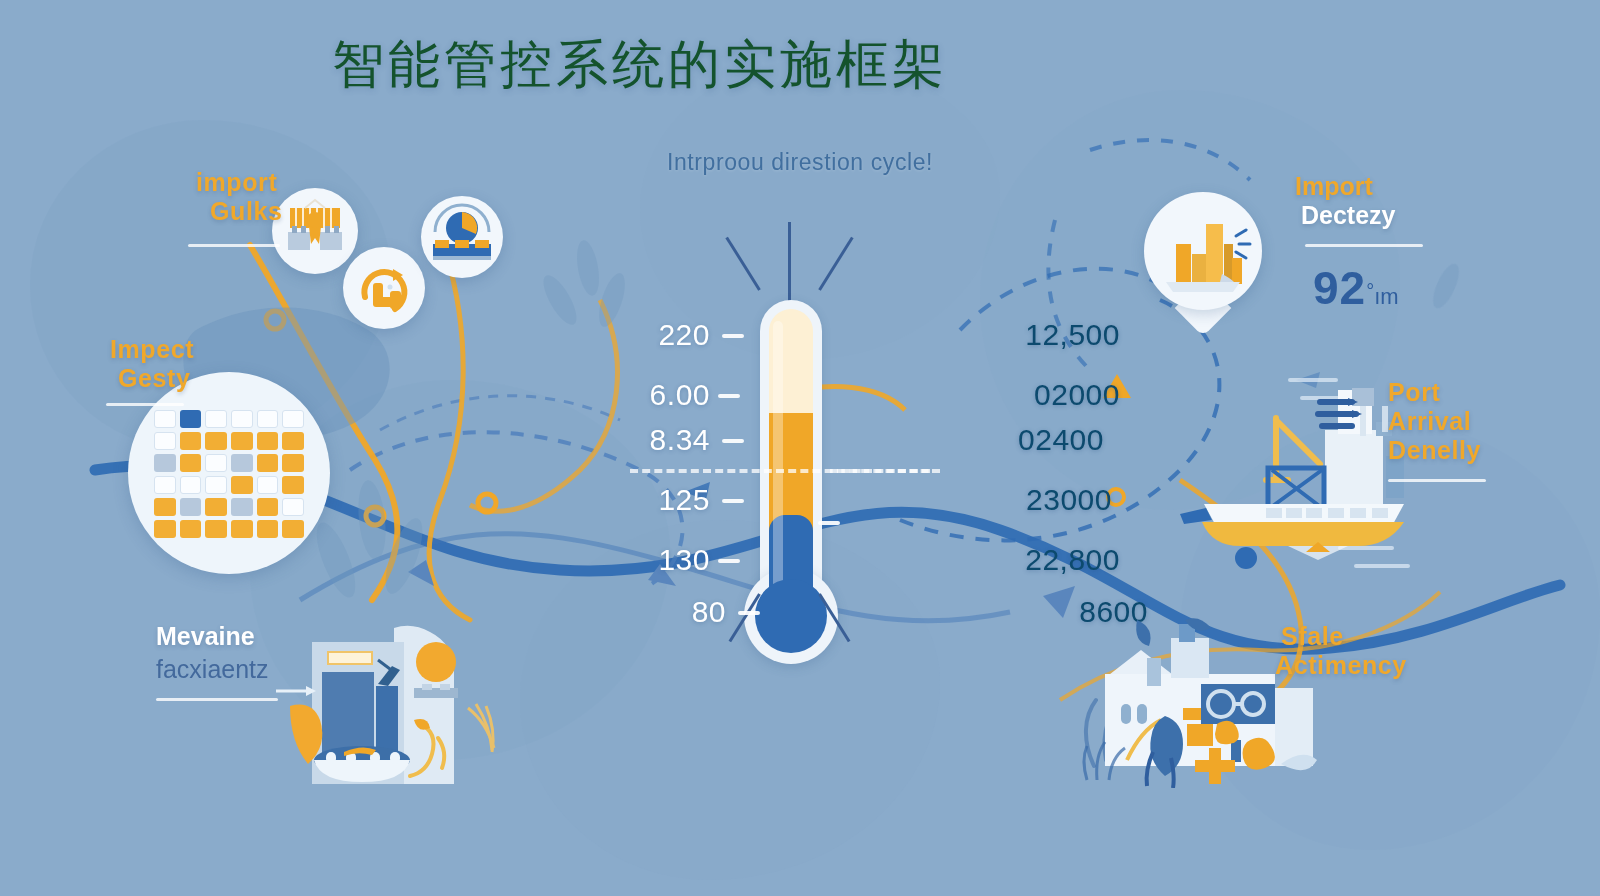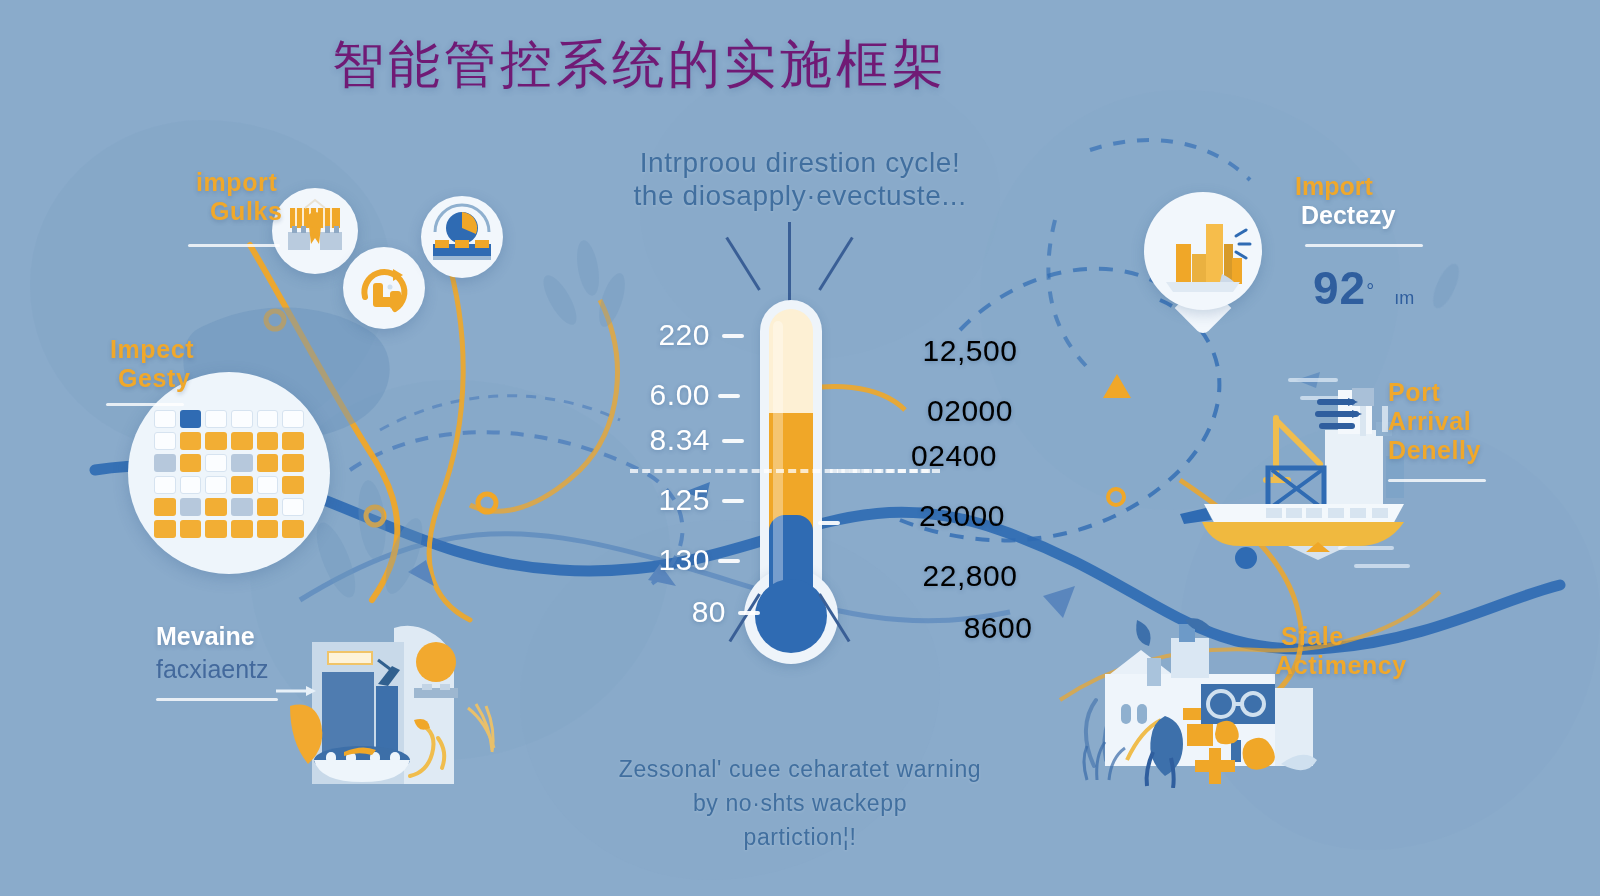--- a/index.html
+++ b/index.html
@@ -22,29 +22,29 @@
   .bg3 { left: 980px; top: 90px;   width: 420px; height: 420px; background: #84a8c8; opacity:.22; }
   .bg4 { left: 1180px;top: 420px;  width: 420px; height: 430px; background: #82a6c7; opacity:.20; }
   .bg5 { left: 520px; top: 520px;  width: 420px; height: 360px; background: #83a7c7; opacity:.18; }
   .bg6 { left: 640px; top: 60px;   width: 360px; height: 300px; background: #86aac9; opacity:.20; }
 
   
   #title {
     position: absolute; left: 0; top: 30px; width: 1280px;
     text-align: center;
     font-size: 52px; letter-spacing: 4px;
-    color: #701a75;
+    color: #14532d;
     text-shadow: 0 2px 6px rgba(40,80,130,.25);
   }
 
   
   .centertext {
     position: absolute; width: 560px; left: 520px;
     text-align: center; color: #416f9f;
-    font-size: 28px; line-height: 33px;
+    font-size: 23px; line-height: 33px;
     letter-spacing: .6px;
     text-shadow: 0 1px 3px rgba(255,255,255,.18);
   }
   #lede { top: 146px; }
   #caption { top: 752px; font-size: 23px; line-height: 34px; }
 
   
   #thermo { position: absolute; left: 738px; top: 222px; width: 104px; height: 456px; }
   .th-stem-line { position:absolute; left:50px; top:0; width:3px; height:86px; background:#3a5f96; }
   .th-v-l, .th-v-r { position:absolute; top:6px; width:3px; height:62px; background:#3a5f96; }
@@ -79,24 +79,23 @@
   .th-bottom-v-r { left: 80px; transform: rotate(-32deg); transform-origin: top center; }
 
   
   .scale-row { position:absolute; width: 300px; height: 36px; }
   .scale-left {
     position:absolute; right:0; top:0; width:300px; text-align:right;
     color:#ffffff; font-size:30px; letter-spacing:.5px;
     text-shadow: 0 1px 4px rgba(40,80,130,.35);
   }
   .scale-right {
-    position:absolute; left:0; top:0; width:300px; text-align:center;
-    color:#000000; font-size:30px; letter-spacing:.5px;
+    position:absolute; left:0; top:0; width:300px; text-align:right;
+    color:#0c4a6e; font-size:30px; letter-spacing:.5px;
     text-shadow: 0 1px 4px rgba(40,80,130,.35);
-    margin-top: 16px;
   }
   .tick { position:absolute; width:22px; height:4px; background:#ffffff; border-radius:2px; opacity:.92; }
 
   
   #divider {
     position:absolute; left:630px; top:469px; width:300px; height:0;
     border-top: 4px dashed rgba(255,255,255,.75);
   }
   #divider2 {
     position:absolute; left:830px; top:469px; width:110px; height:0;
@@ -220,28 +219,22 @@
       <path d="M1106,760 C1100,730 1112,708 1126,694"></path>
       <path d="M1120,762 C1126,730 1146,712 1166,706"></path>
       <path d="M1094,766 C1082,740 1084,716 1096,700"></path>
     </g>
   </svg>
 
   <div id="title">智能管控系统的实施框架</div>
 
   <div id="lede" class="centertext">
     <div>Intrproou direstion cycle!</div>
-    <div>the diosapply·evectuste...</div>
-  </div>
-
-  <div id="caption" class="centertext">
-    <div>Zessonal' cuee ceharatet warning</div>
-    <div>by no·shts wackepp</div>
-    <div>partiction¦!</div>
-  </div>
+  </div>
+
 
   <div id="thermo">
     <div class="th-stem-line"></div>
     <div class="th-v-l"></div>
     <div class="th-v-r"></div>
     <div id="th-body">
       <div class="th-outer"></div>
       <div class="th-bulb-outer"></div>
       <div class="th-tube">
         <div class="th-fill-orange"></div>
@@ -542,21 +535,21 @@
       <path d="M0,7 h32" stroke="#e8f1f9" stroke-width="3"></path>
         <path d="M30,2 l10,5 l-10,5 z" fill="#e8f1f9"></path>
     </svg>
   </div>
 
   <div class="lbl" style="left:1295px; top:172px;">
     <span class="l-line" style="color:#f0a82b; font-size:25px; font-weight:bold; text-shadow:0 2px 4px rgba(60,90,130,.3);">Import</span>
     <span class="l-line" style="color:#ffffff; font-size:25px; font-weight:bold; text-shadow:0 2px 4px rgba(60,90,130,.3); margin-left:6px;">Dectezy</span>
     <div class="rule" style="width:118px; margin-left:10px; margin-top:14px;"></div>
     <div style="margin-top:14px; margin-left:18px;">
-      <span class="bigval">92</span><sup style="color:#2f5e9e; font-size:20px;">°</sup><span style="color:#2f5e9e; font-size:18px;margin-left:20px;">ım</span>
+      <span class="bigval">92</span><sup style="color:#2f5e9e; font-size:20px;">°</sup><span style="color:#2f5e9e; font-size:22px;">ım</span>
     </div>
   </div>
 
   <div class="lbl lbl-orange" style="left:1388px; top:378px;">
     <span class="l-line">Port</span>
     <span class="l-line">Arrival</span>
     <span class="l-line">Denelly</span>
     <div class="rule" style="width:98px; margin-top:14px;"></div>
   </div>
 

